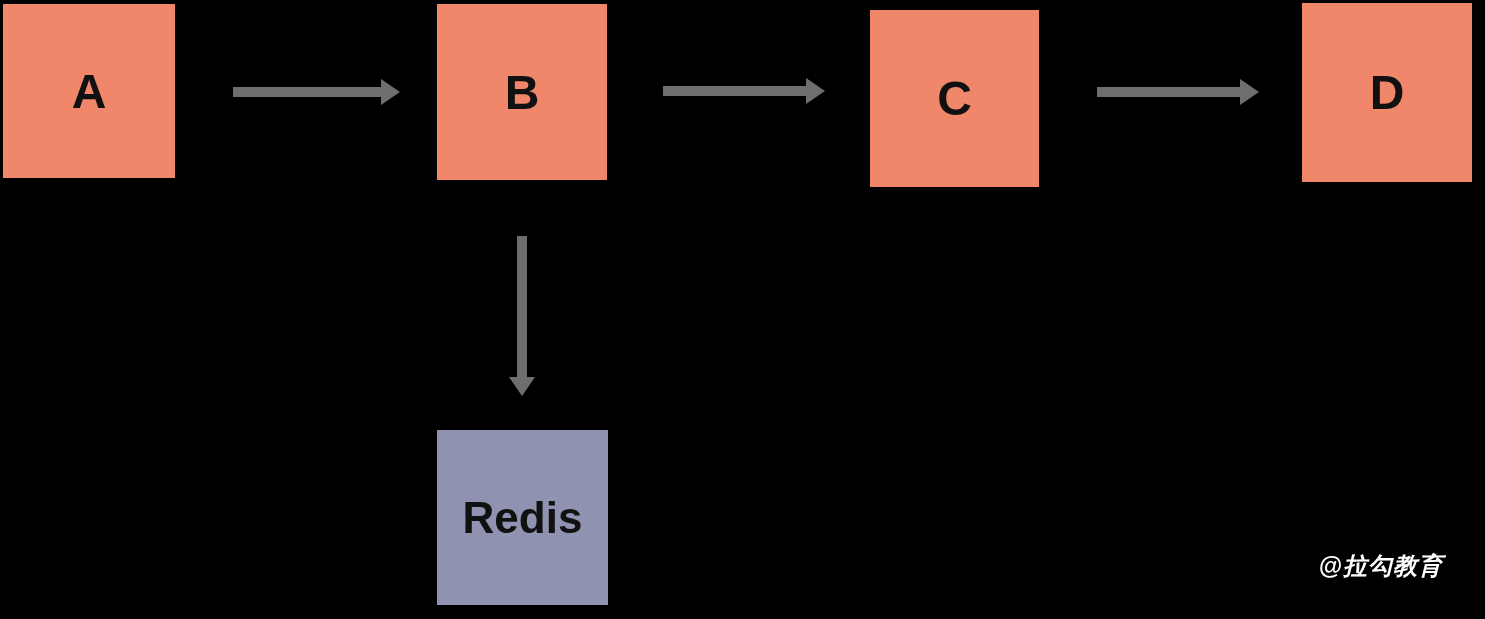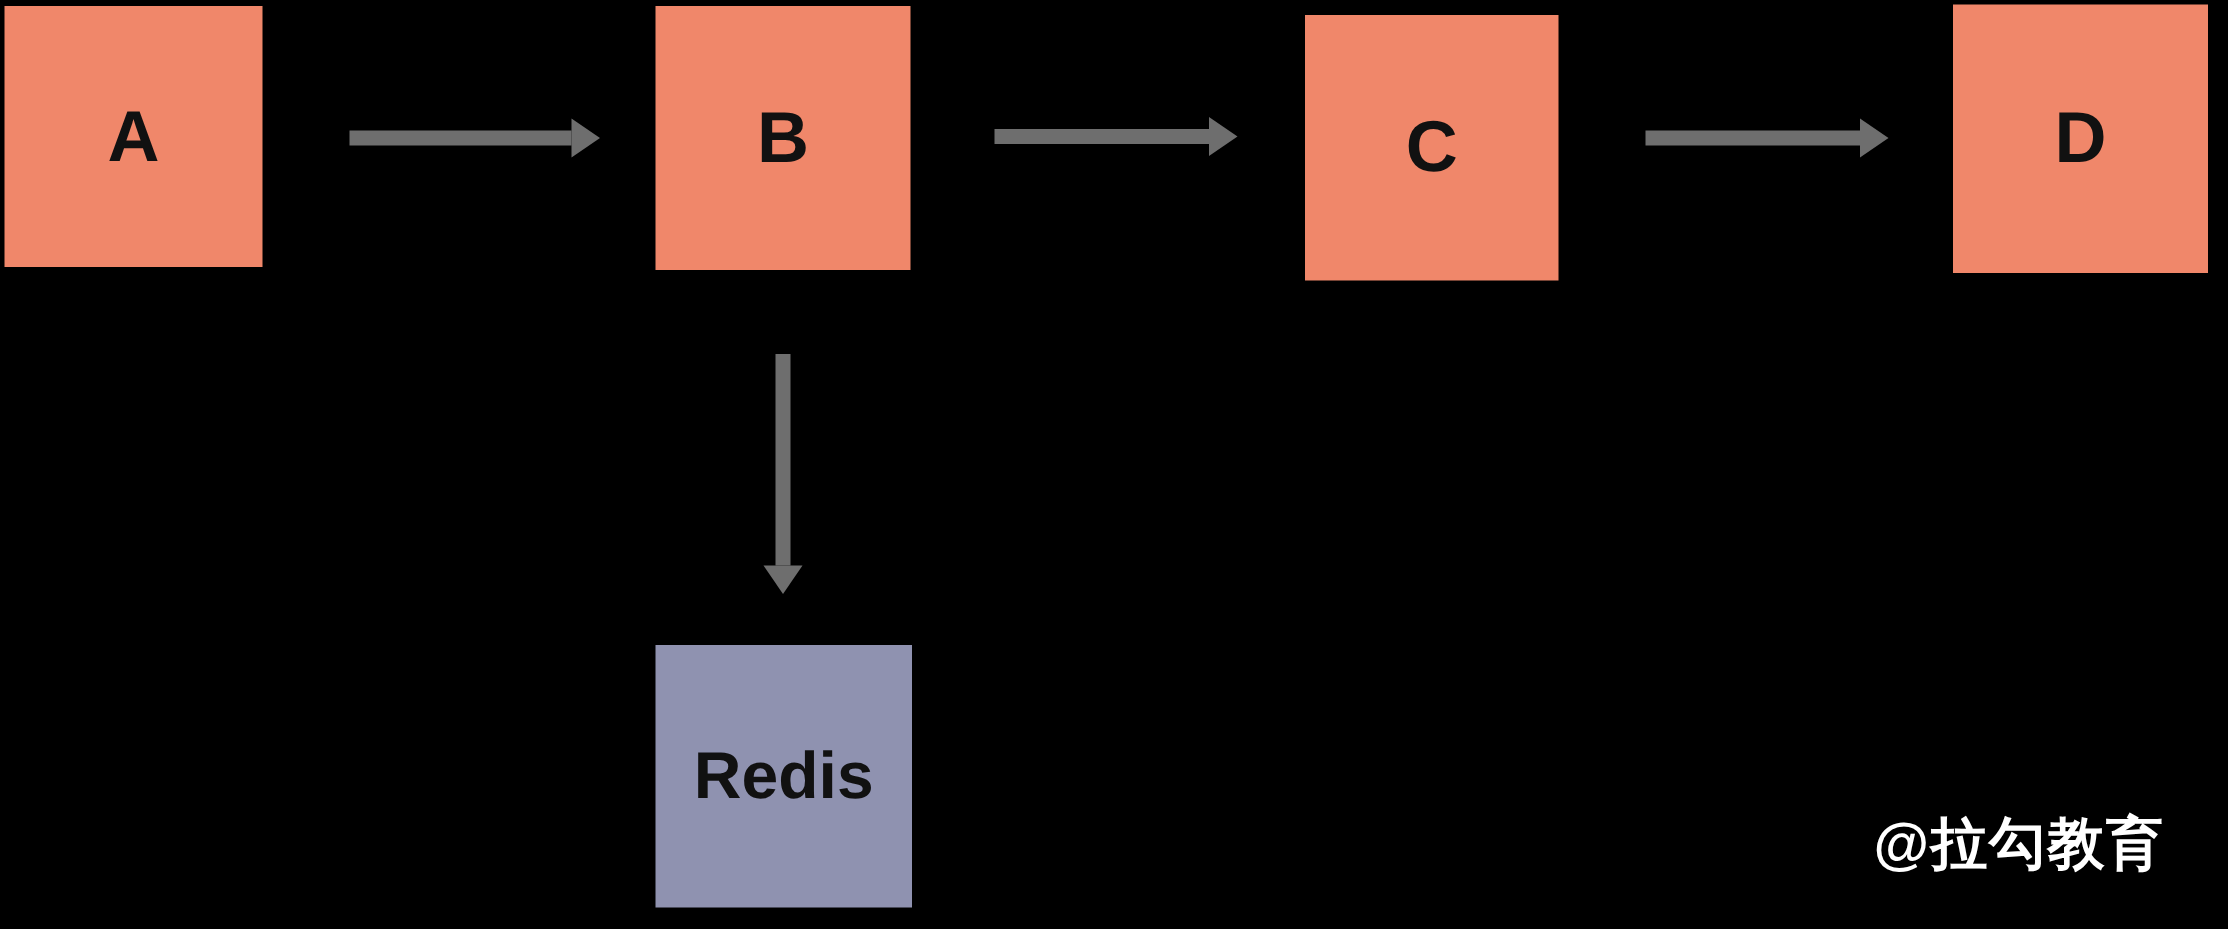--- a/index.html
+++ b/index.html
@@ -39,27 +39,28 @@
   #edges line {
     stroke: var(--edge-color, #6E6E6E);
     stroke-width: 10;
   }
   #edges polygon {
     fill: var(--edge-color, #6E6E6E);
   }
   #watermark {
     position: absolute;
     right: 42px;
-    top: 537px;
-    font-size: 38px;
+    top: 550px;
+    font-size: 24px;
     font-weight: bold;
     color: #FFFFFF;
     letter-spacing: 1px;
     white-space: nowrap;
     font-family: "Liberation Sans", sans-serif;
+    font-style: italic;
   }
 </style>
 </head>
 <body>
 
 <div id="canvas" style="background-color: rgb(0, 0, 0);">
 
   <svg id="edges" viewBox="0 0 1485 619" xmlns="http://www.w3.org/2000/svg">
     <g>
       <line x1="233" y1="92" x2="381" y2="92"></line>

